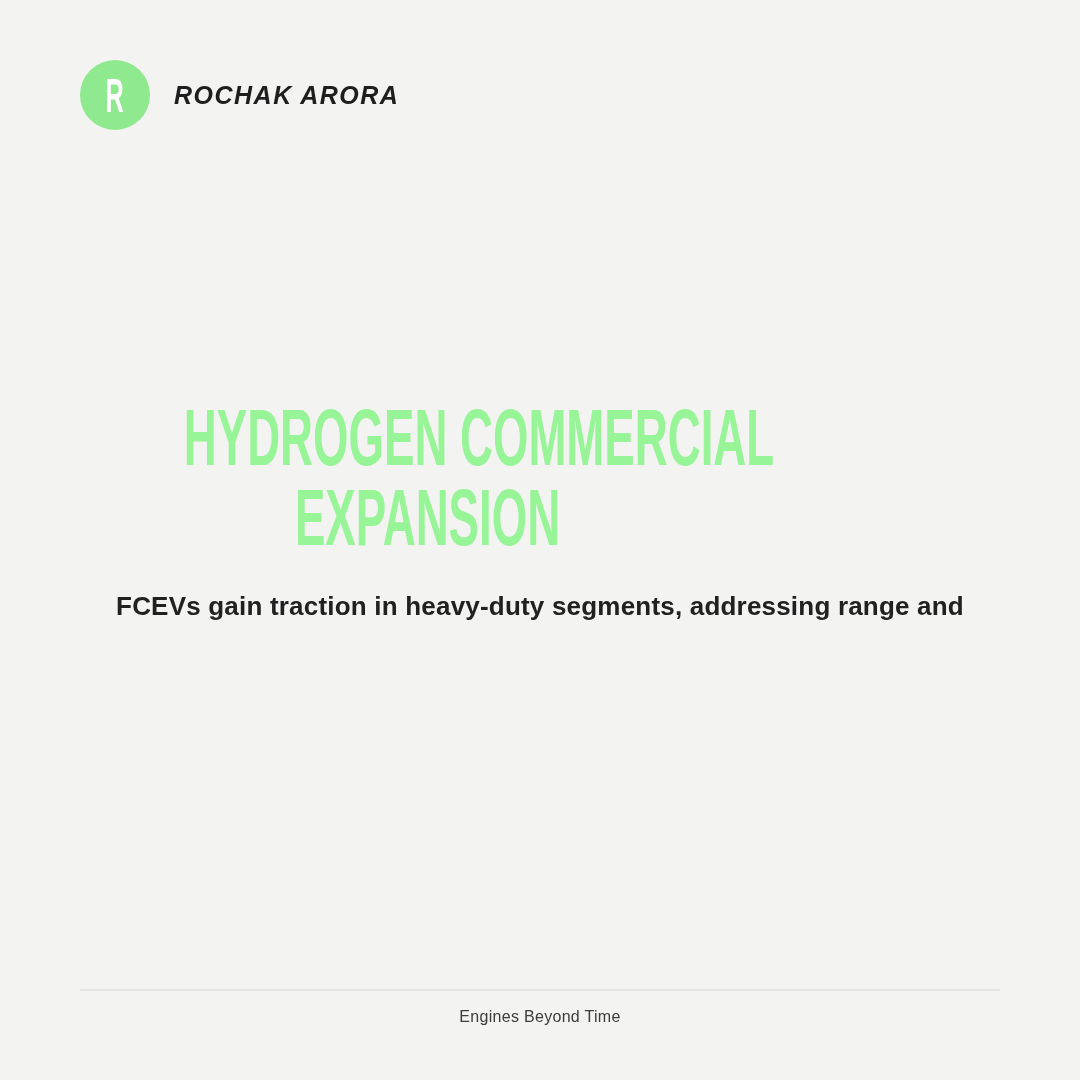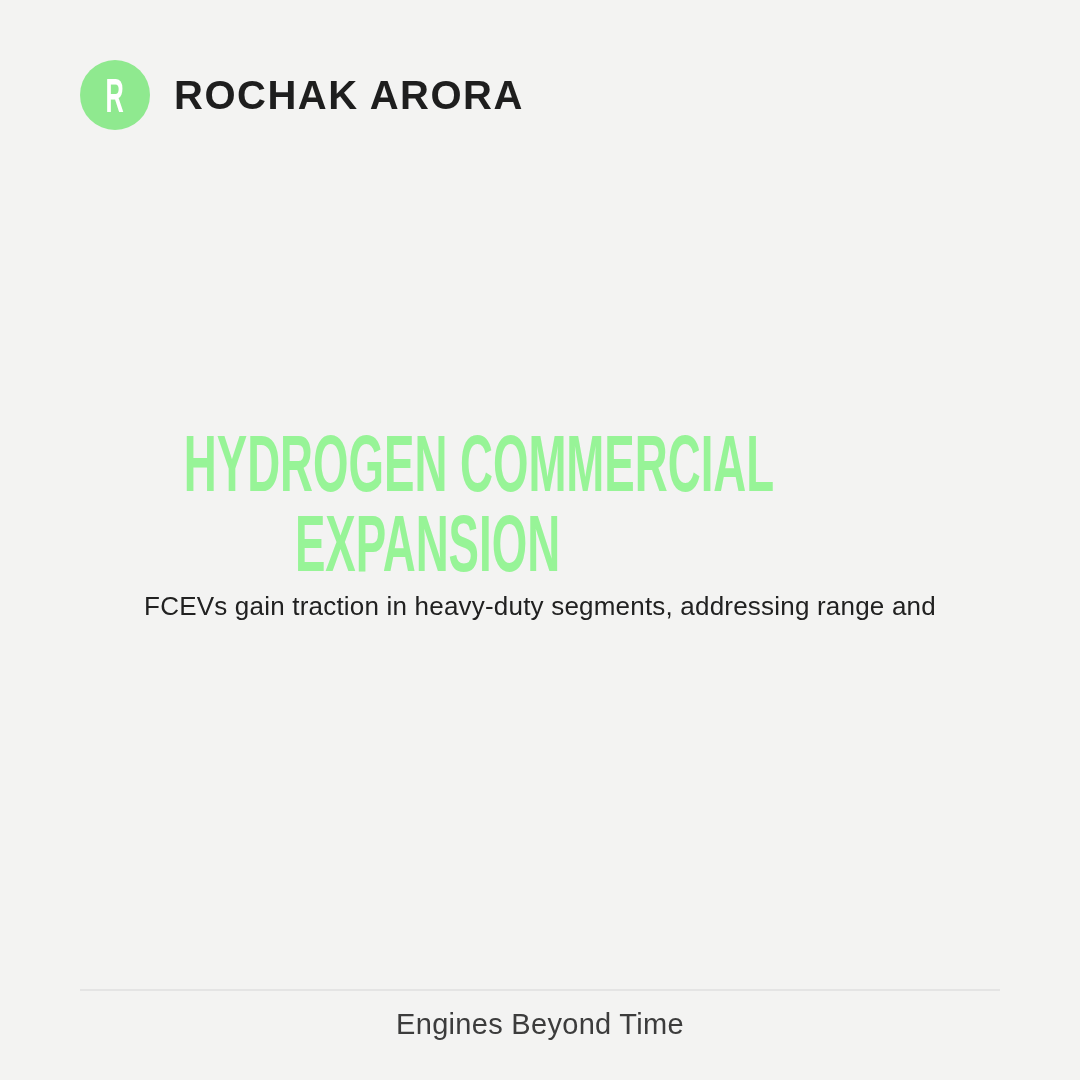--- a/index.html
+++ b/index.html
@@ -42,55 +42,56 @@
   }
   .logo-letter {
     color: #ffffff;
     font-weight: bold;
     font-size: 46px;
     line-height: 1;
     transform: scale(0.55, 1.05);
     transform-origin: 50% 50%;
   }
   .brand-name {
-    font-size: 40px;
+    font-size: 25px;
     font-weight: bold;
     letter-spacing: 1.5px;
     color: var(--text-dark);
+    font-style: italic;
   }
 
   
   .title-block {
     position: absolute;
     top: 398px;
     left: 0;
     width: 855px;
     text-align: center;
     color: var(--title-green);
-    margin-top: 26px;
   }
   .title-line {
     display: block;
     white-space: nowrap;
     font-size: 80px;
     font-weight: bold;
     line-height: 80px;
     letter-spacing: 0px;
     transform: scaleX(0.57);
     transform-origin: 50% 50%;
   }
 
   
   .subtitle-block {
     position: absolute;
     top: 592px;
     left: 0;
     width: 1080px;
     text-align: center;
     color: #212121;
+    font-weight: bold;
   }
   .subtitle-line {
     display: block;
     white-space: nowrap;
     font-size: 26px;
     line-height: 28px;
     letter-spacing: 0.2px;
   }
 
   
@@ -101,21 +102,21 @@
     width: 920px;
     height: 2px;
     background: var(--divider);
   }
   .footer-caption {
     position: absolute;
     top: 1008px;
     left: 0;
     width: 1080px;
     text-align: center;
-    font-size: 29px;
+    font-size: 16px;
     color: var(--footer-text);
     letter-spacing: 0.3px;
   }
 </style>
 </head>
 <body>
 
 <div class="canvas">
 
   <div class="header">

